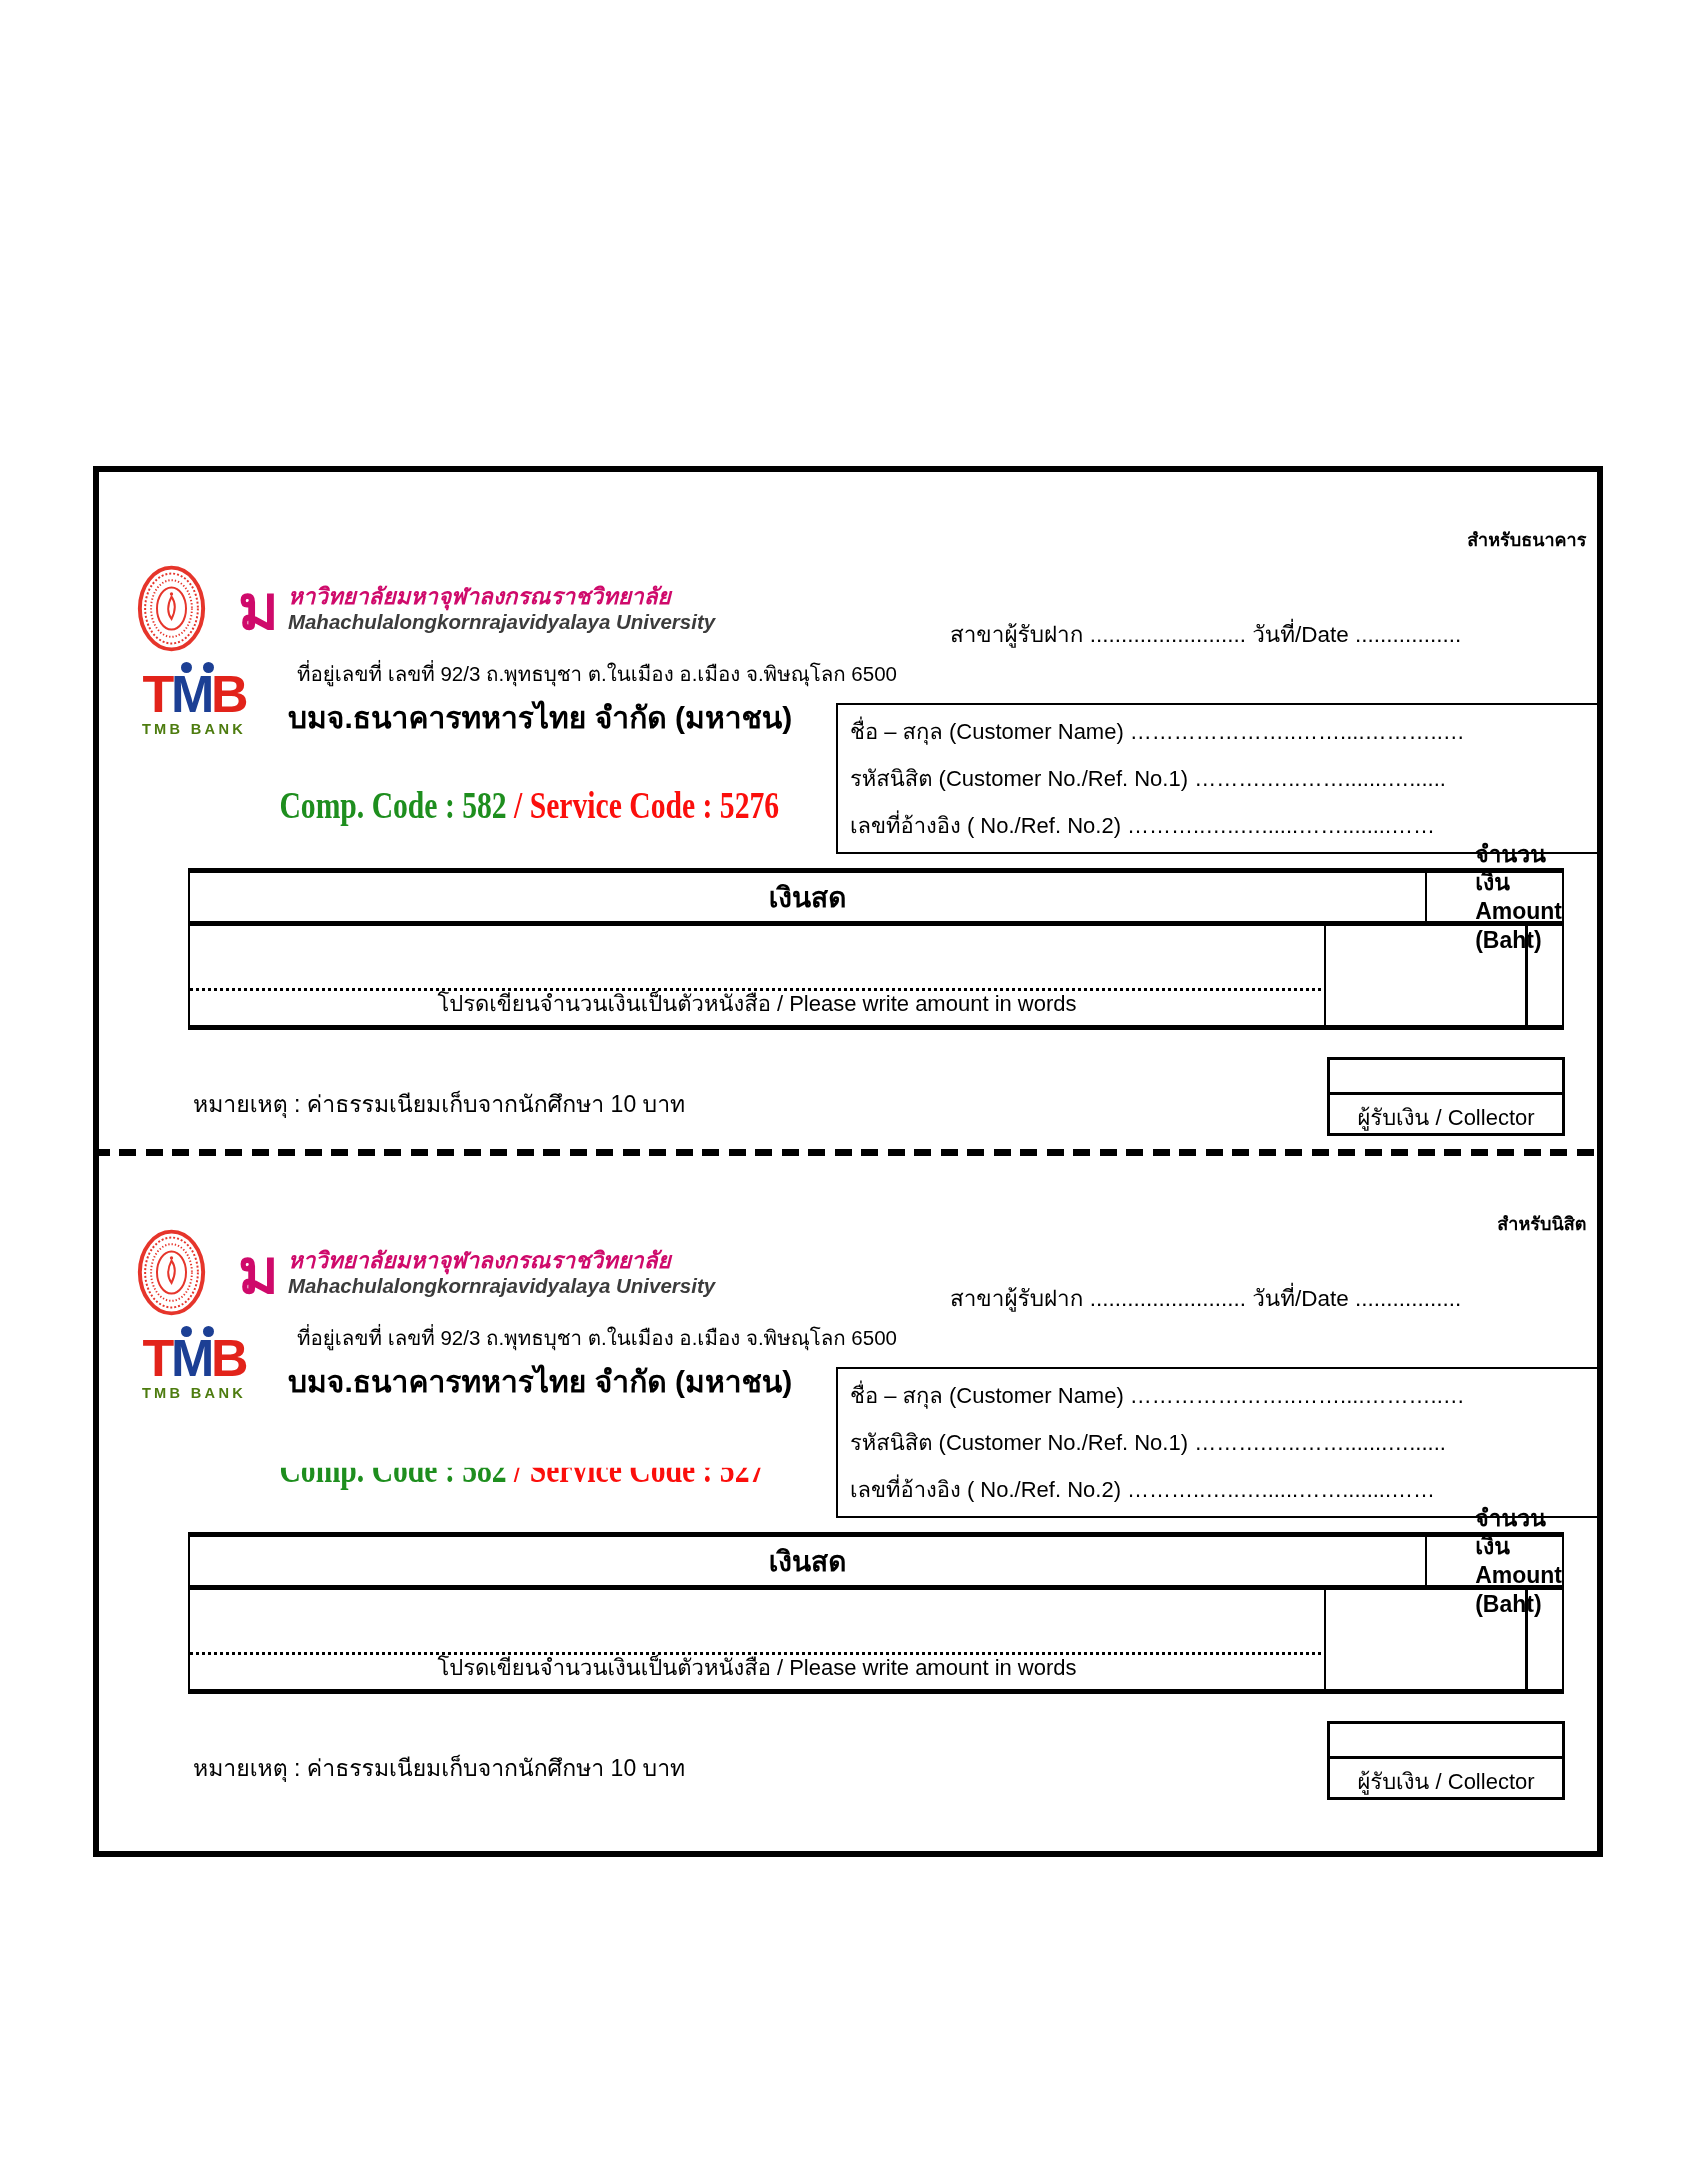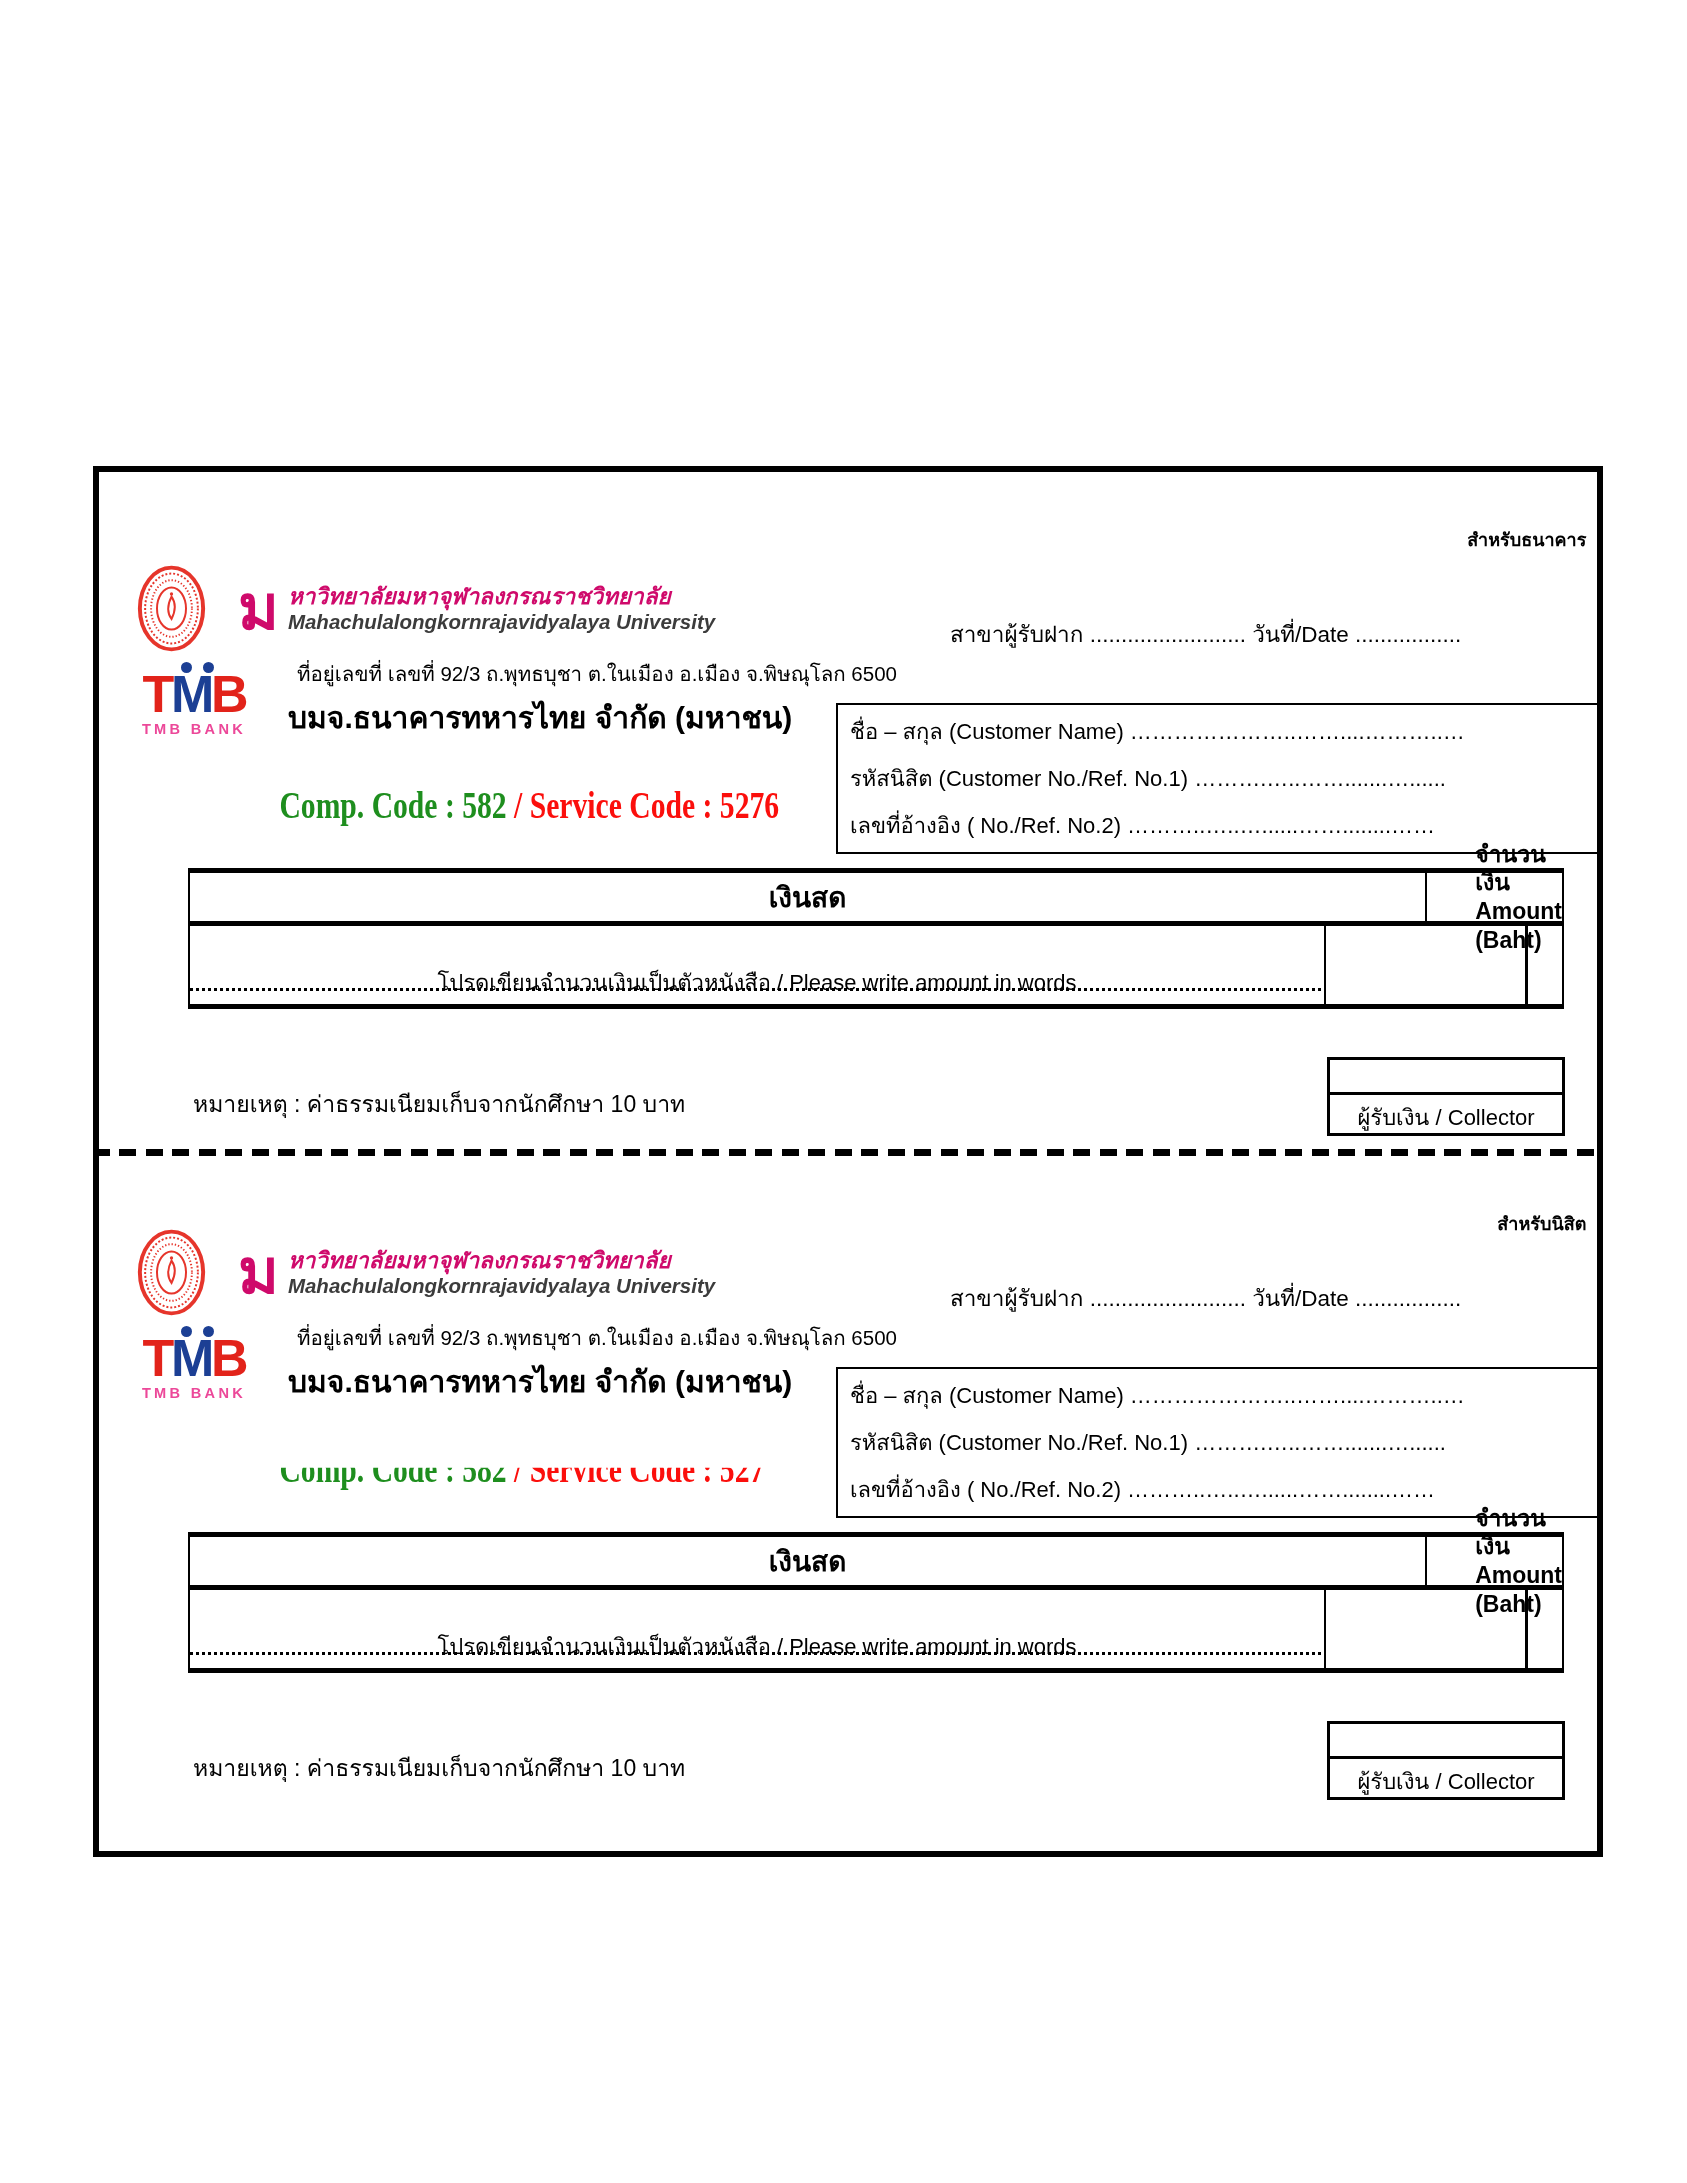--- a/index.html
+++ b/index.html
@@ -32,21 +32,21 @@
 
   .branch  { position:absolute; left:851px; top:144px; font-size:22.5px; white-space:nowrap; }
   .address { position:absolute; left:198px;  top:185px; width:695px; font-size:20.5px; white-space:nowrap; overflow:hidden; }
 
   
   .tmb { position:absolute; left:30px; top:196px; width:130px; text-align:center; }
   .tmb-letters { position:relative; display:inline-block; font-size:52px; font-weight:800; line-height:1; letter-spacing:-3.3px; }
   .tmb-t { color:#e2231a; } .tmb-m { color:#1c3f94; } .tmb-b { color:#e2231a; }
   .tmb-dot { position:absolute; width:11.2px; height:11.2px; border-radius:50%; background:#1c3f94; top:-6px; }
   .tmb-dot.d1 { left:38px; } .tmb-dot.d2 { left:60px; }
-  .tmb-caption { color:#ec4899; font-size:14.6px; font-weight:bold; letter-spacing:3.3px; margin-top:1.3px; white-space:nowrap; }
+  .tmb-caption { color:#4d7c0f; font-size:14.6px; font-weight:bold; letter-spacing:3.3px; margin-top:1.3px; white-space:nowrap; }
 
   .bank-name { position:absolute; left:157px; top:222px; font-size:30px; font-weight:bold; white-space:nowrap;margin-left:32px; }
 
   
   .cust-box {
     position:absolute; left:737px; top:231px; right:-6px; height:151px;
     border:2.6px solid #000; box-sizing:border-box; padding:9.3px 12px;
     display:flex; flex-direction:column; justify-content:space-between;
     font-size:22px; overflow:hidden;
   }
@@ -63,21 +63,21 @@
 
   
   .ptable { position:absolute; left:89px; top:396px; width:1376px; box-sizing:border-box; }
   .pt-head {
     display:flex; height:58px; box-sizing:border-box;
     border:2.6px solid #000; border-top-width:5.3px; border-bottom-width:5.3px;
   }
   .pt-cell-type { width:1368px; border-right:2.6px solid #000; display:flex; align-items:center; justify-content:center; font-weight:bold; font-size:28px; box-sizing:border-box;text-align:center; }
   .pt-cell-amt  { flex:1; display:flex; flex-direction:column; align-items:center; justify-content:center; font-weight:bold; font-size:23px; line-height:1.25;margin-left:48px; }
   .pt-body {
-    position:relative; height:83px; box-sizing:border-box;
+    position:relative; height:104px; box-sizing:border-box;
     border:2.6px solid #000; border-top:none; border-bottom-width:5.3px;
   }
   .pt-body-left { position:absolute; left:0; top:0; bottom:0; width:1136px; border-right:2.6px solid #000; box-sizing:border-box; }
   .pt-dotline { position:absolute; left:0; right:1.3px; top:62px; height:2.6px;
     background:repeating-linear-gradient(90deg,#000 0 3.3px,transparent 3.3px 6px); }
   .pt-words { position:absolute; left:0; right:0; bottom:4px; text-align:center; font-size:22px; white-space:nowrap; }
   .pt-satang { position:absolute; left:1335px; top:0; bottom:0; width:2.6px; background:#000; }
 
   
   .collector { position:absolute; left:1228px; top:585px; width:238px; height:79px; border:3.3px solid #000; box-sizing:border-box; }

